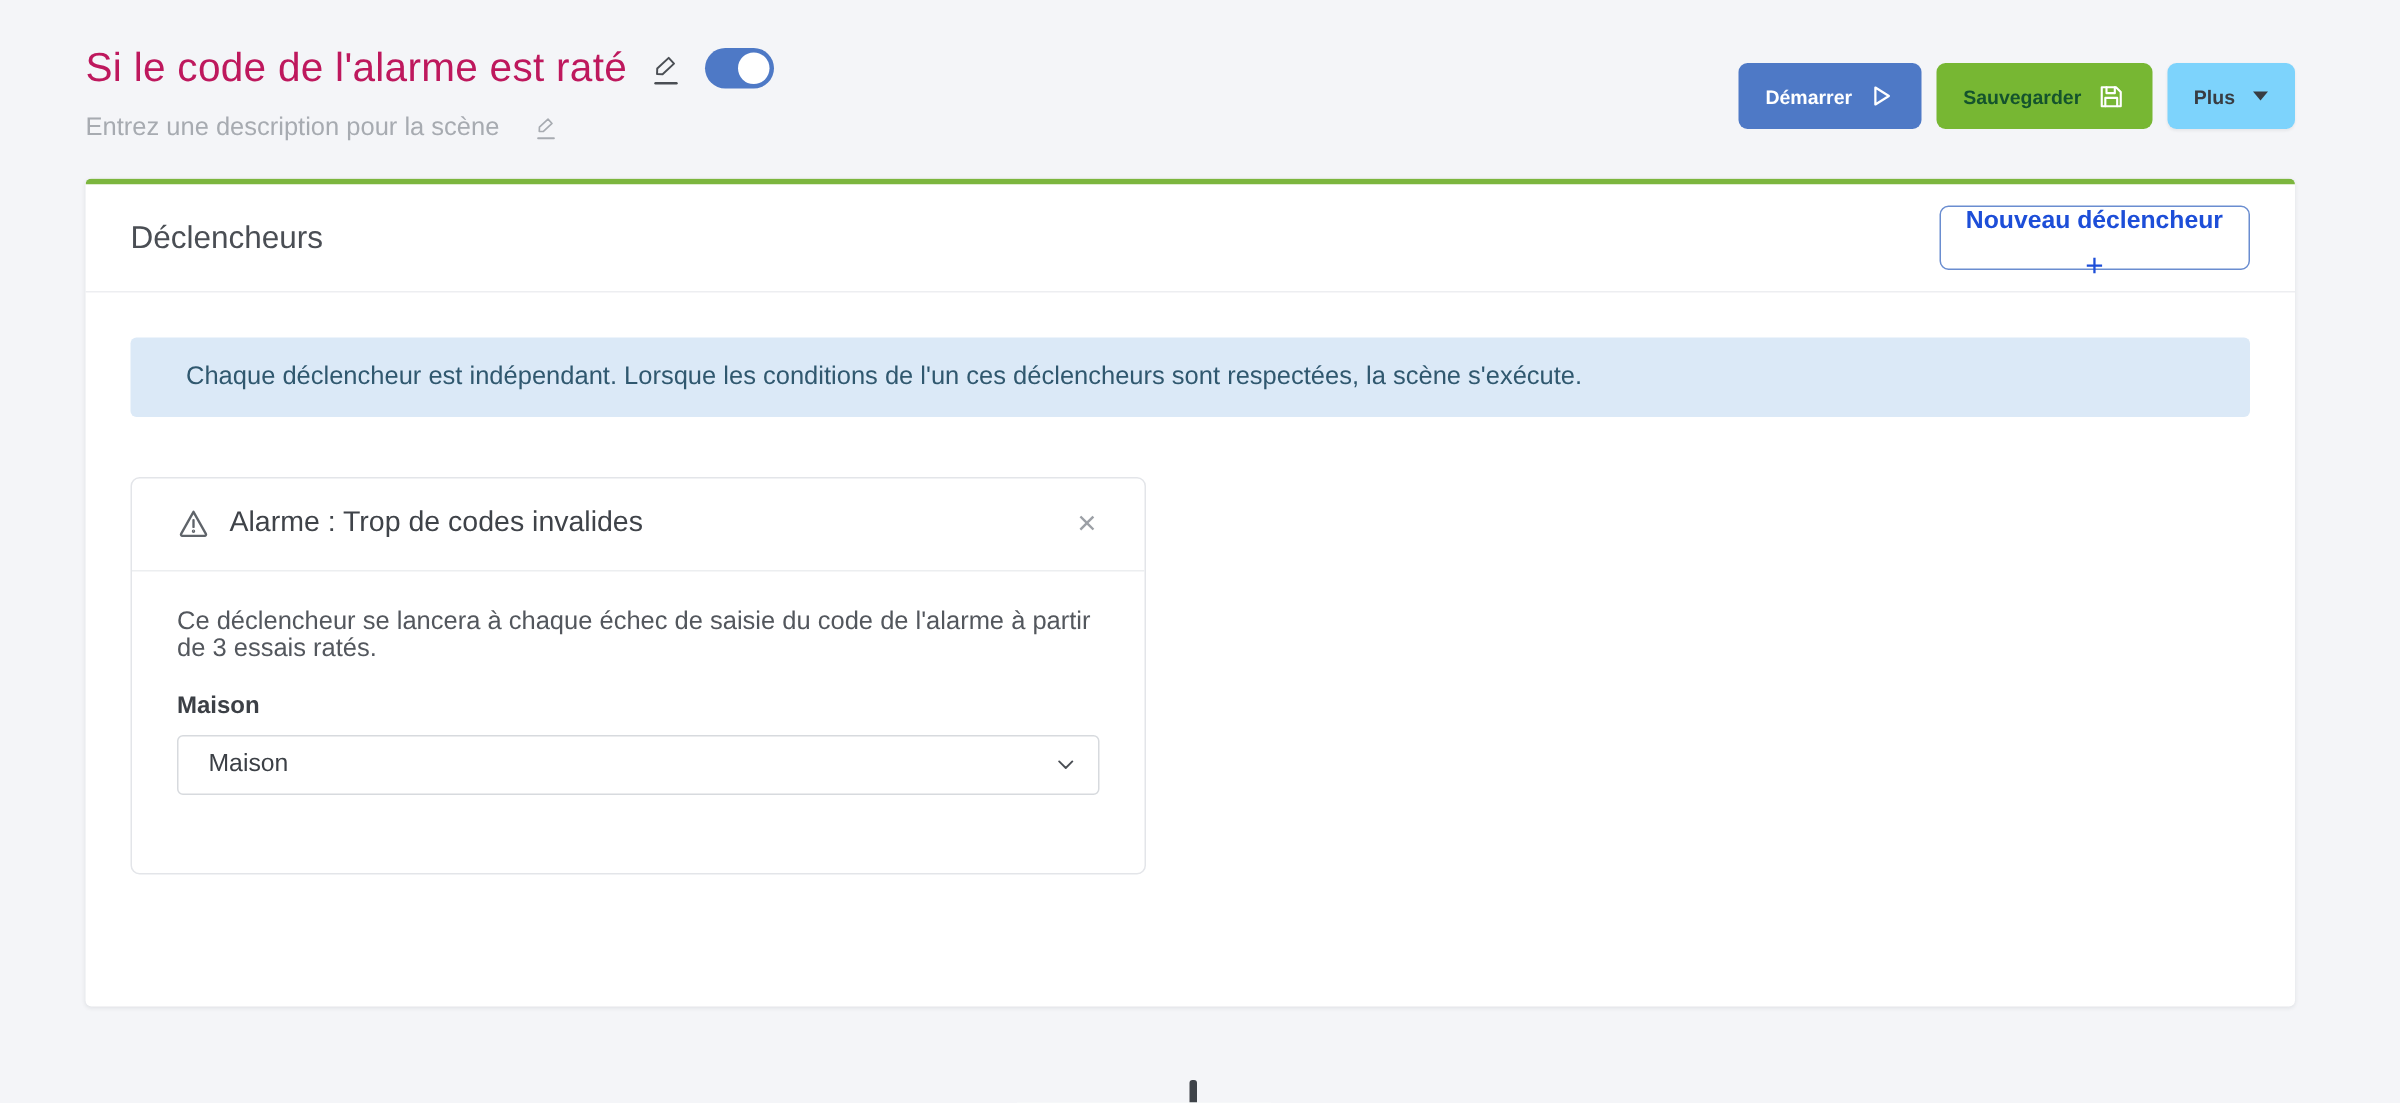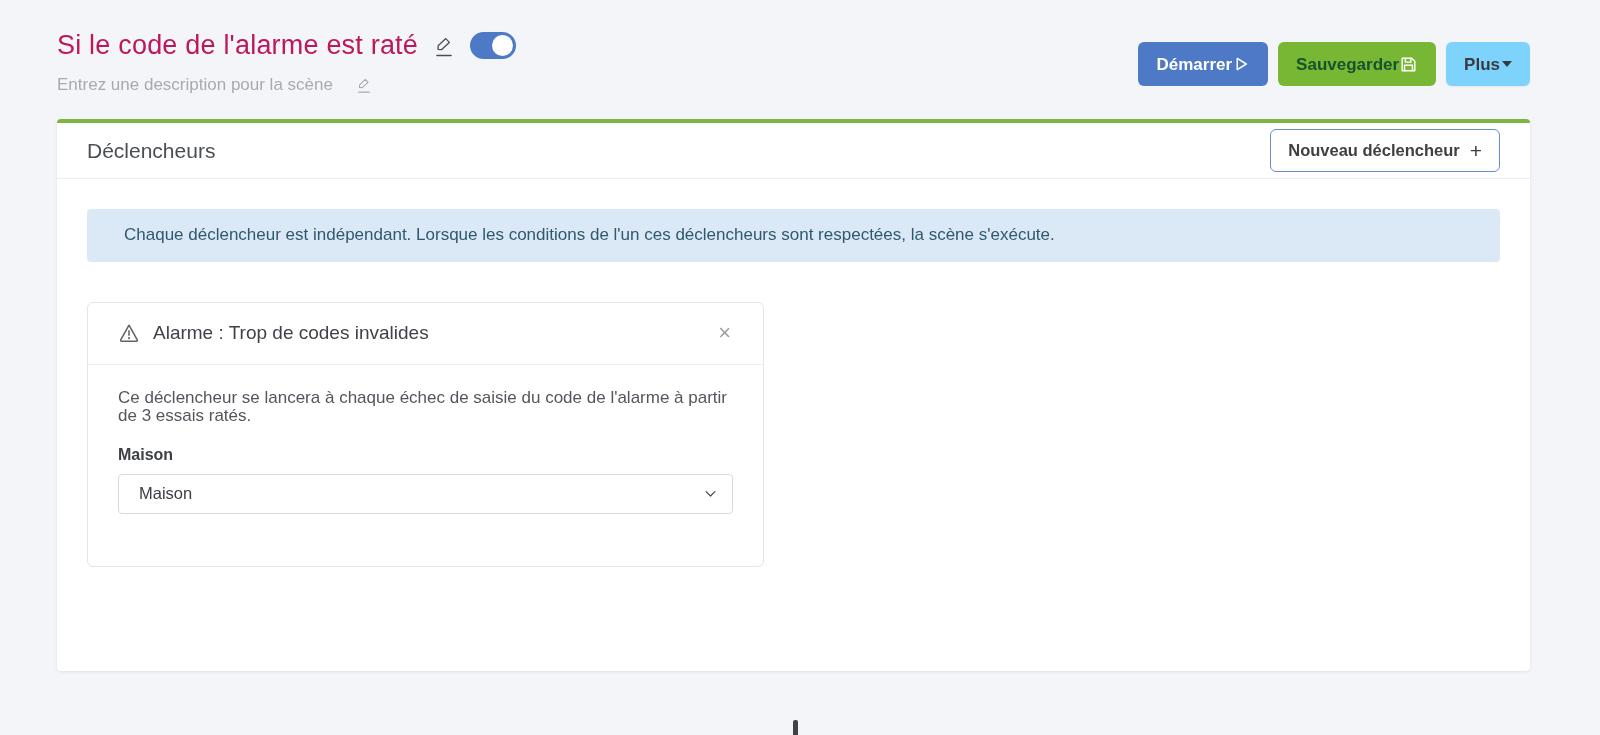--- a/index.html
+++ b/index.html
@@ -57,27 +57,27 @@
   }
 
   .header-buttons {
     display: flex;
     gap: 10px;
     margin-top: 12px;
   }
   .btn {
     display: inline-flex;
     align-items: center;
-    gap: 0;
+    gap: 10px;
     height: 44px;
     padding: 0 18px;
     border: none;
     border-radius: 6px;
     font-family: inherit;
-    font-size: 17px;
+    font-size: 13px;
     font-weight: 700;
     cursor: pointer;
     line-height: 1;
   }
   .btn-primary { background: #4e79c6; color: #fff; }
   .btn-success { background: #77b733; color: #14532d; }
   .btn-light   { background: #7dd3fc; color: #383c42; box-shadow: 0 1px 2px rgba(0,0,0,.06); }
   .caret-down {
     width: 0; height: 0;
     border-left: 5px solid transparent;
@@ -94,42 +94,43 @@
     border-top: 4px solid #7cb63e;
     border-radius: 4px;
     box-shadow: 0 1px 3px rgba(40,50,60,.10);
     height: 552px;
   }
   .card-header {
     display: flex;
     justify-content: space-between;
     align-items: center;
     padding: 0 30px;
-    height: 56px;
+    height: 72px;
     border-bottom: 1px solid #edeef1;
   }
   .card-header h2 {
     font-size: 21px;
     font-weight: 400;
     color: #4a4e54;
   }
   .btn-outline {
     display: inline-flex;
     align-items: center;
     gap: 10px;
     height: 43px;
     padding: 0 17px;
     background: #fff;
     border: 1px solid #6a8dd0;
     border-radius: 6px;
-    color: #404040;
+    color: #1d4ed8;
     font-family: inherit;
     font-size: 16.5px;
     font-weight: 700;
     cursor: pointer;
+    flex-direction: column;
   }
   .plus-glyph { font-size: 21px; font-weight: 400; line-height: 1; }
 
   .card-body { padding: 30px; }
 
   .info-alert {
     background: #dbe9f7;
     border-radius: 4px;
     padding: 15px 37px;
     font-size: 17px;

